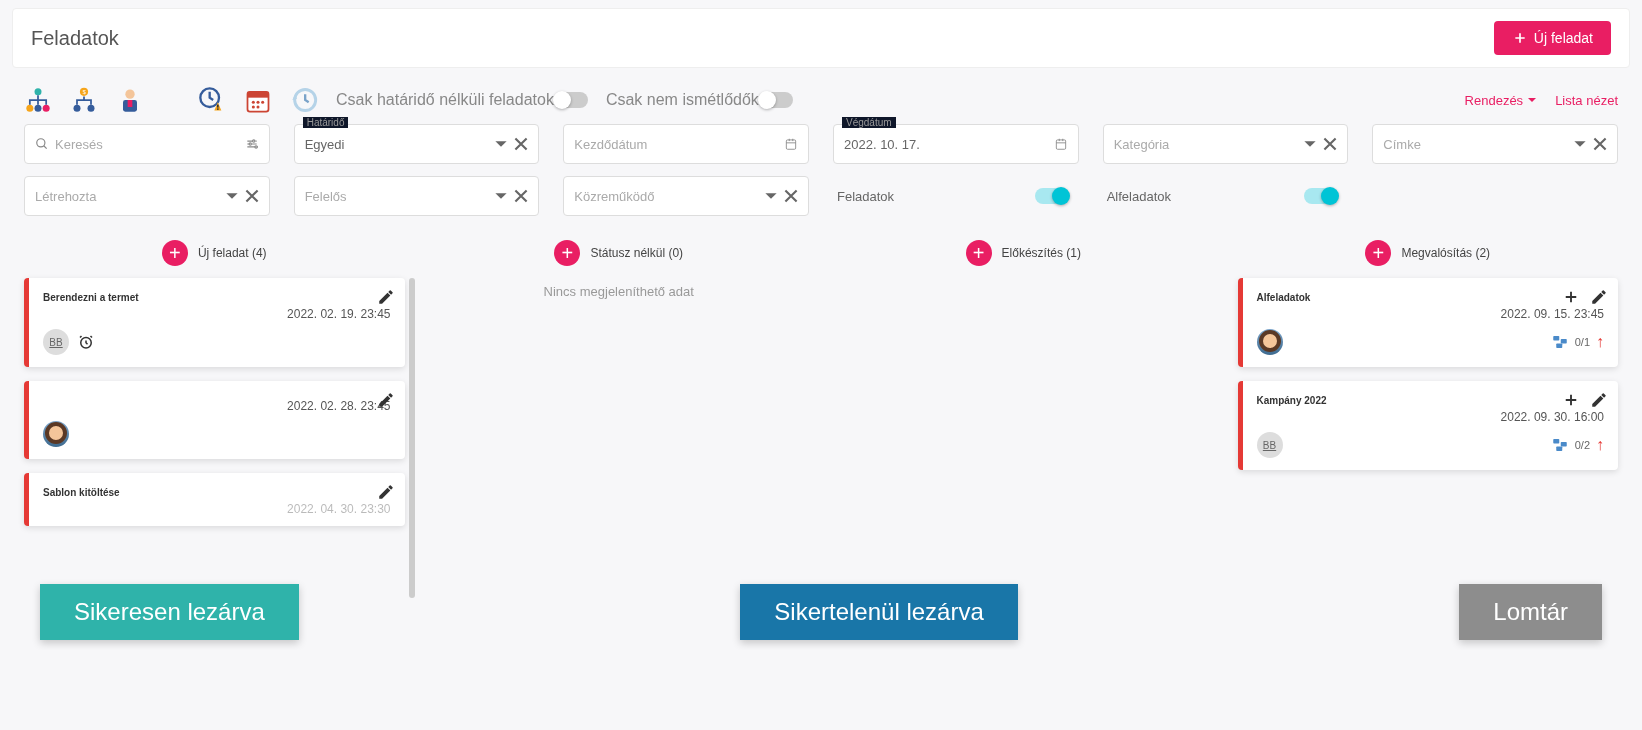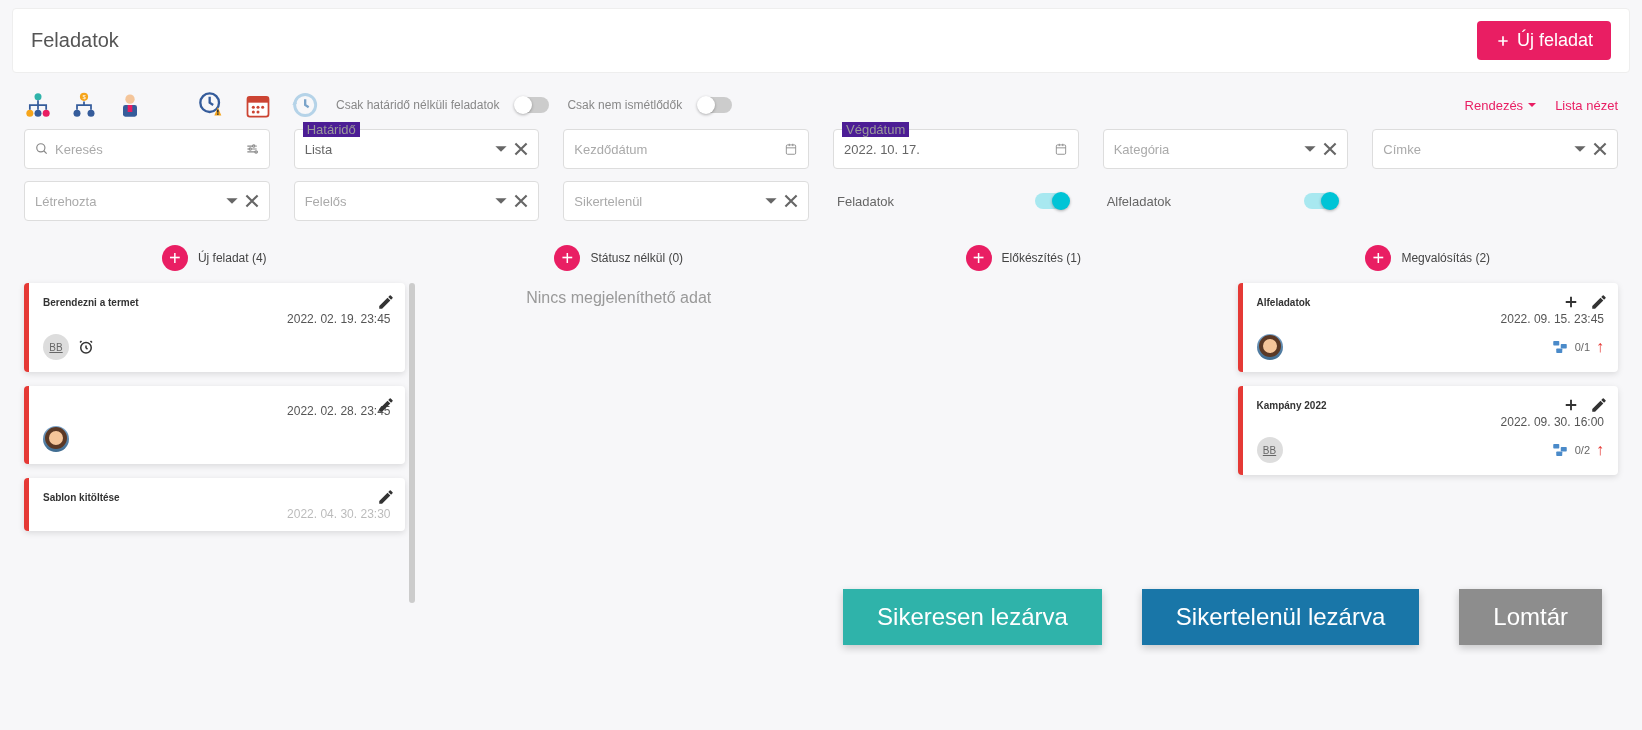--- a/index.html
+++ b/index.html
@@ -1,66 +1,66 @@
 <!DOCTYPE html>
 <html><head>
 <meta charset="utf-8">
 <style>
 * { box-sizing: border-box; margin: 0; padding: 0; font-family: -apple-system, BlinkMacSystemFont, "Segoe UI", Arial, sans-serif; }
 body { background: #f7f7f9; overflow-x: hidden; }
 .header-bar { background: #fff; border: 1px solid #eee; border-radius: 4px; margin: 8px 12px; padding: 12px 18px; display: flex; align-items: center; justify-content: space-between; }
 .page-title { font-size: 20px; font-weight: 400; color: #555; }
-.btn-pink { background: #e91e63; color: #fff; border: none; border-radius: 4px; padding: 9px 18px; font-size: 18px; font-weight: 500; cursor: pointer; display: flex; align-items: center; gap: 6px; }
+.btn-pink { background: #e91e63; color: #fff; border: none; border-radius: 4px; padding: 9px 18px; font-size: 14px; font-weight: 500; cursor: pointer; display: flex; align-items: center; gap: 6px; }
 .btn-pink svg { width: 16px; height: 16px; }
 
 .toolbar-row { display: flex; align-items: center; padding: 10px 24px; gap: 18px; }
 .icon-group { display: flex; gap: 18px; }
 .tb-icon { width: 28px; height: 28px; display: flex; align-items: center; justify-content: center; cursor: pointer; }
 .divider-icons { width: 18px; }
-.toggle-label { font-size: 12px; color: #888; display: flex; align-items: center; gap: 16px; }
+.toggle-label { font-size: 16px; color: #888; display: flex; align-items: center; gap: 0; }
 .switch { position: relative; width: 34px; height: 16px; background: #ccc; border-radius: 10px; cursor: pointer; }
 .switch::after { content: ""; position: absolute; width: 18px; height: 18px; background: #fff; border-radius: 50%; top: -1px; left: -1px; box-shadow: 0 1px 3px rgba(0,0,0,.3); transition: .2s; }
 .switch.on { background: #a8e8f0; }
 .switch.on::after { left: 17px; background: #00c4d6; }
 .spacer { flex: 1; }
 .link-pink { color: #e91e63; font-size: 13px; cursor: pointer; display: flex; align-items: center; gap: 4px; }
 
 .filter-grid { display: grid; grid-template-columns: repeat(6, 1fr); gap: 24px; padding: 0 24px 12px 24px; }
 .field { background: #fff; border: 1px solid #ddd; border-radius: 4px; height: 40px; display: flex; align-items: center; padding: 0 10px; position: relative; font-size: 13px; color: #666; cursor: pointer; }
-.field .f-label { position: absolute; top: -8px; left: 8px; background: #4c1d95; padding: 0 4px; font-size: 13px; color: #999; }
+.field .f-label { position: absolute; top: -8px; left: 8px; background: #0f172a; padding: 0 4px; font-size: 10px; color: #999; }
 .field .f-value { flex: 1; }
 .field .f-placeholder { flex: 1; color: #aaa; }
 .field .f-icons { display: flex; gap: 6px; color: #888; }
 .field .f-icons svg { width: 14px; height: 14px; }
 .field.search svg.sicon { width: 14px; height: 14px; margin-right: 6px; color: #888; }
 .inline-toggle { display: flex; align-items: center; gap: 12px; font-size: 13px; color: #666; padding-left: 4px; }
 .inline-toggle .switch { margin-left: auto; margin-right: 10px; }
 
 .board { display: grid; grid-template-columns: repeat(4, 1fr); gap: 24px; padding: 6px 24px 24px 24px; }
 .column { }
 .col-header { display: flex; align-items: center; justify-content: center; gap: 10px; padding: 6px 0 12px 0; }
 .circle-plus { width: 26px; height: 26px; border-radius: 50%; background: #e91e63; color: #fff; display: flex; align-items: center; justify-content: center; cursor: pointer; font-size: 20px; line-height: 1; }
 .col-title { font-size: 12px; color: #444; }
-.col-empty { text-align: center; font-size: 16px; color: #999; padding: 6px; }
+.col-empty { text-align: center; font-size: 13px; color: #999; padding: 6px; }
 
 .card { background: #fff; border-radius: 4px; box-shadow: 0 2px 6px rgba(0,0,0,.12); margin-bottom: 14px; padding: 14px 14px 12px 14px; position: relative; border-left: 5px solid var(--accent, transparent); }
 .card.red { --accent: #e53935; }
 .card-title { font-size: 10px; font-weight: 600; color: #333; padding-right: 50px; }
 .card-date { text-align: right; font-size: 12px; color: #555; margin: 4px 0 8px 0; }
 .card-bottom { display: flex; align-items: center; gap: 8px; min-height: 26px; }
 .card-bottom .right { margin-left: auto; display: flex; align-items: center; gap: 6px; font-size: 11px; color: #666; }
 .avatar { width: 26px; height: 26px; border-radius: 50%; background: #ddd; display: flex; align-items: center; justify-content: center; font-size: 10px; color: #666; overflow: hidden; text-decoration: underline; }
 .avatar.img { background: linear-gradient(#7aa3c9,#3d6a8f); }
 .avatar.img::after { content:""; width: 14px; height: 14px; border-radius: 50%; background: #f4c59a; border: 4px solid #5a3825; margin-top: -2px; }
 .card-actions { position: absolute; top: 10px; right: 10px; display: flex; gap: 10px; color: #333; }
 .card-actions svg { width: 18px; height: 18px; cursor: pointer; }
 .sub-icon { width: 18px; height: 18px; }
 .arrow-up { color: #e53935; font-size: 16px; font-weight: bold; }
 
-.dropzones { display: flex; justify-content: flex-end; padding: 20px 40px 10px 40px; gap: 40px; }
+.dropzones { display: flex; justify-content: space-between; padding: 20px 40px 10px 40px; gap: 40px; }
 .dz { padding: 14px 34px; font-size: 24px; color: #fff; font-weight: 400; box-shadow: 0 3px 8px rgba(0,0,0,.2); }
 .dz.green { background: #2fb3aa; }
 .dz.blue { background: #1976a8; }
 .dz.gray { background: #8d8d8d; }
 </style>
 </head>
 <body>
 
 <div class="header-bar">
   <div class="page-title">Feladatok</div>
@@ -163,21 +163,21 @@
         <svg viewBox="0 0 24 24" fill="none" stroke="currentColor" stroke-width="2">
           <path d="M4 7h10M18 7h2M4 12h4M12 12h8M4 17h14M22 17h-2"></path>
           <circle cx="15" cy="7" r="2"></circle>
           <circle cx="9" cy="12" r="2"></circle>
           <circle cx="19" cy="17" r="2"></circle>
         </svg>
       </span>
   </div>
   <div class="field">
     <span class="f-label">Határidő</span>
-    <span class="f-value">Lista</span>
+    <span class="f-value">Egyedi</span>
     <span class="f-icons">
       <svg viewBox="0 0 10 10">
           <path d="M1 3l4 4 4-4" fill="#666"></path>
         </svg>
       <svg viewBox="0 0 10 10">
           <path d="M1 1l8 8M9 1l-8 8" stroke="#666" stroke-width="1.5"></path>
         </svg>
     </span>
   </div>
   <div class="field">
@@ -240,21 +240,21 @@
     <span class="f-icons">
       <svg viewBox="0 0 10 10">
           <path d="M1 3l4 4 4-4" fill="#666"></path>
         </svg>
       <svg viewBox="0 0 10 10">
           <path d="M1 1l8 8M9 1l-8 8" stroke="#666" stroke-width="1.5"></path>
         </svg>
     </span>
   </div>
   <div class="field">
-    <span class="f-placeholder">Sikertelenül</span>
+    <span class="f-placeholder">Közreműködő</span>
     <span class="f-icons">
       <svg viewBox="0 0 10 10">
           <path d="M1 3l4 4 4-4" fill="#666"></path>
         </svg>
       <svg viewBox="0 0 10 10">
           <path d="M1 1l8 8M9 1l-8 8" stroke="#666" stroke-width="1.5"></path>
         </svg>
     </span>
   </div>
   <div class="inline-toggle">

